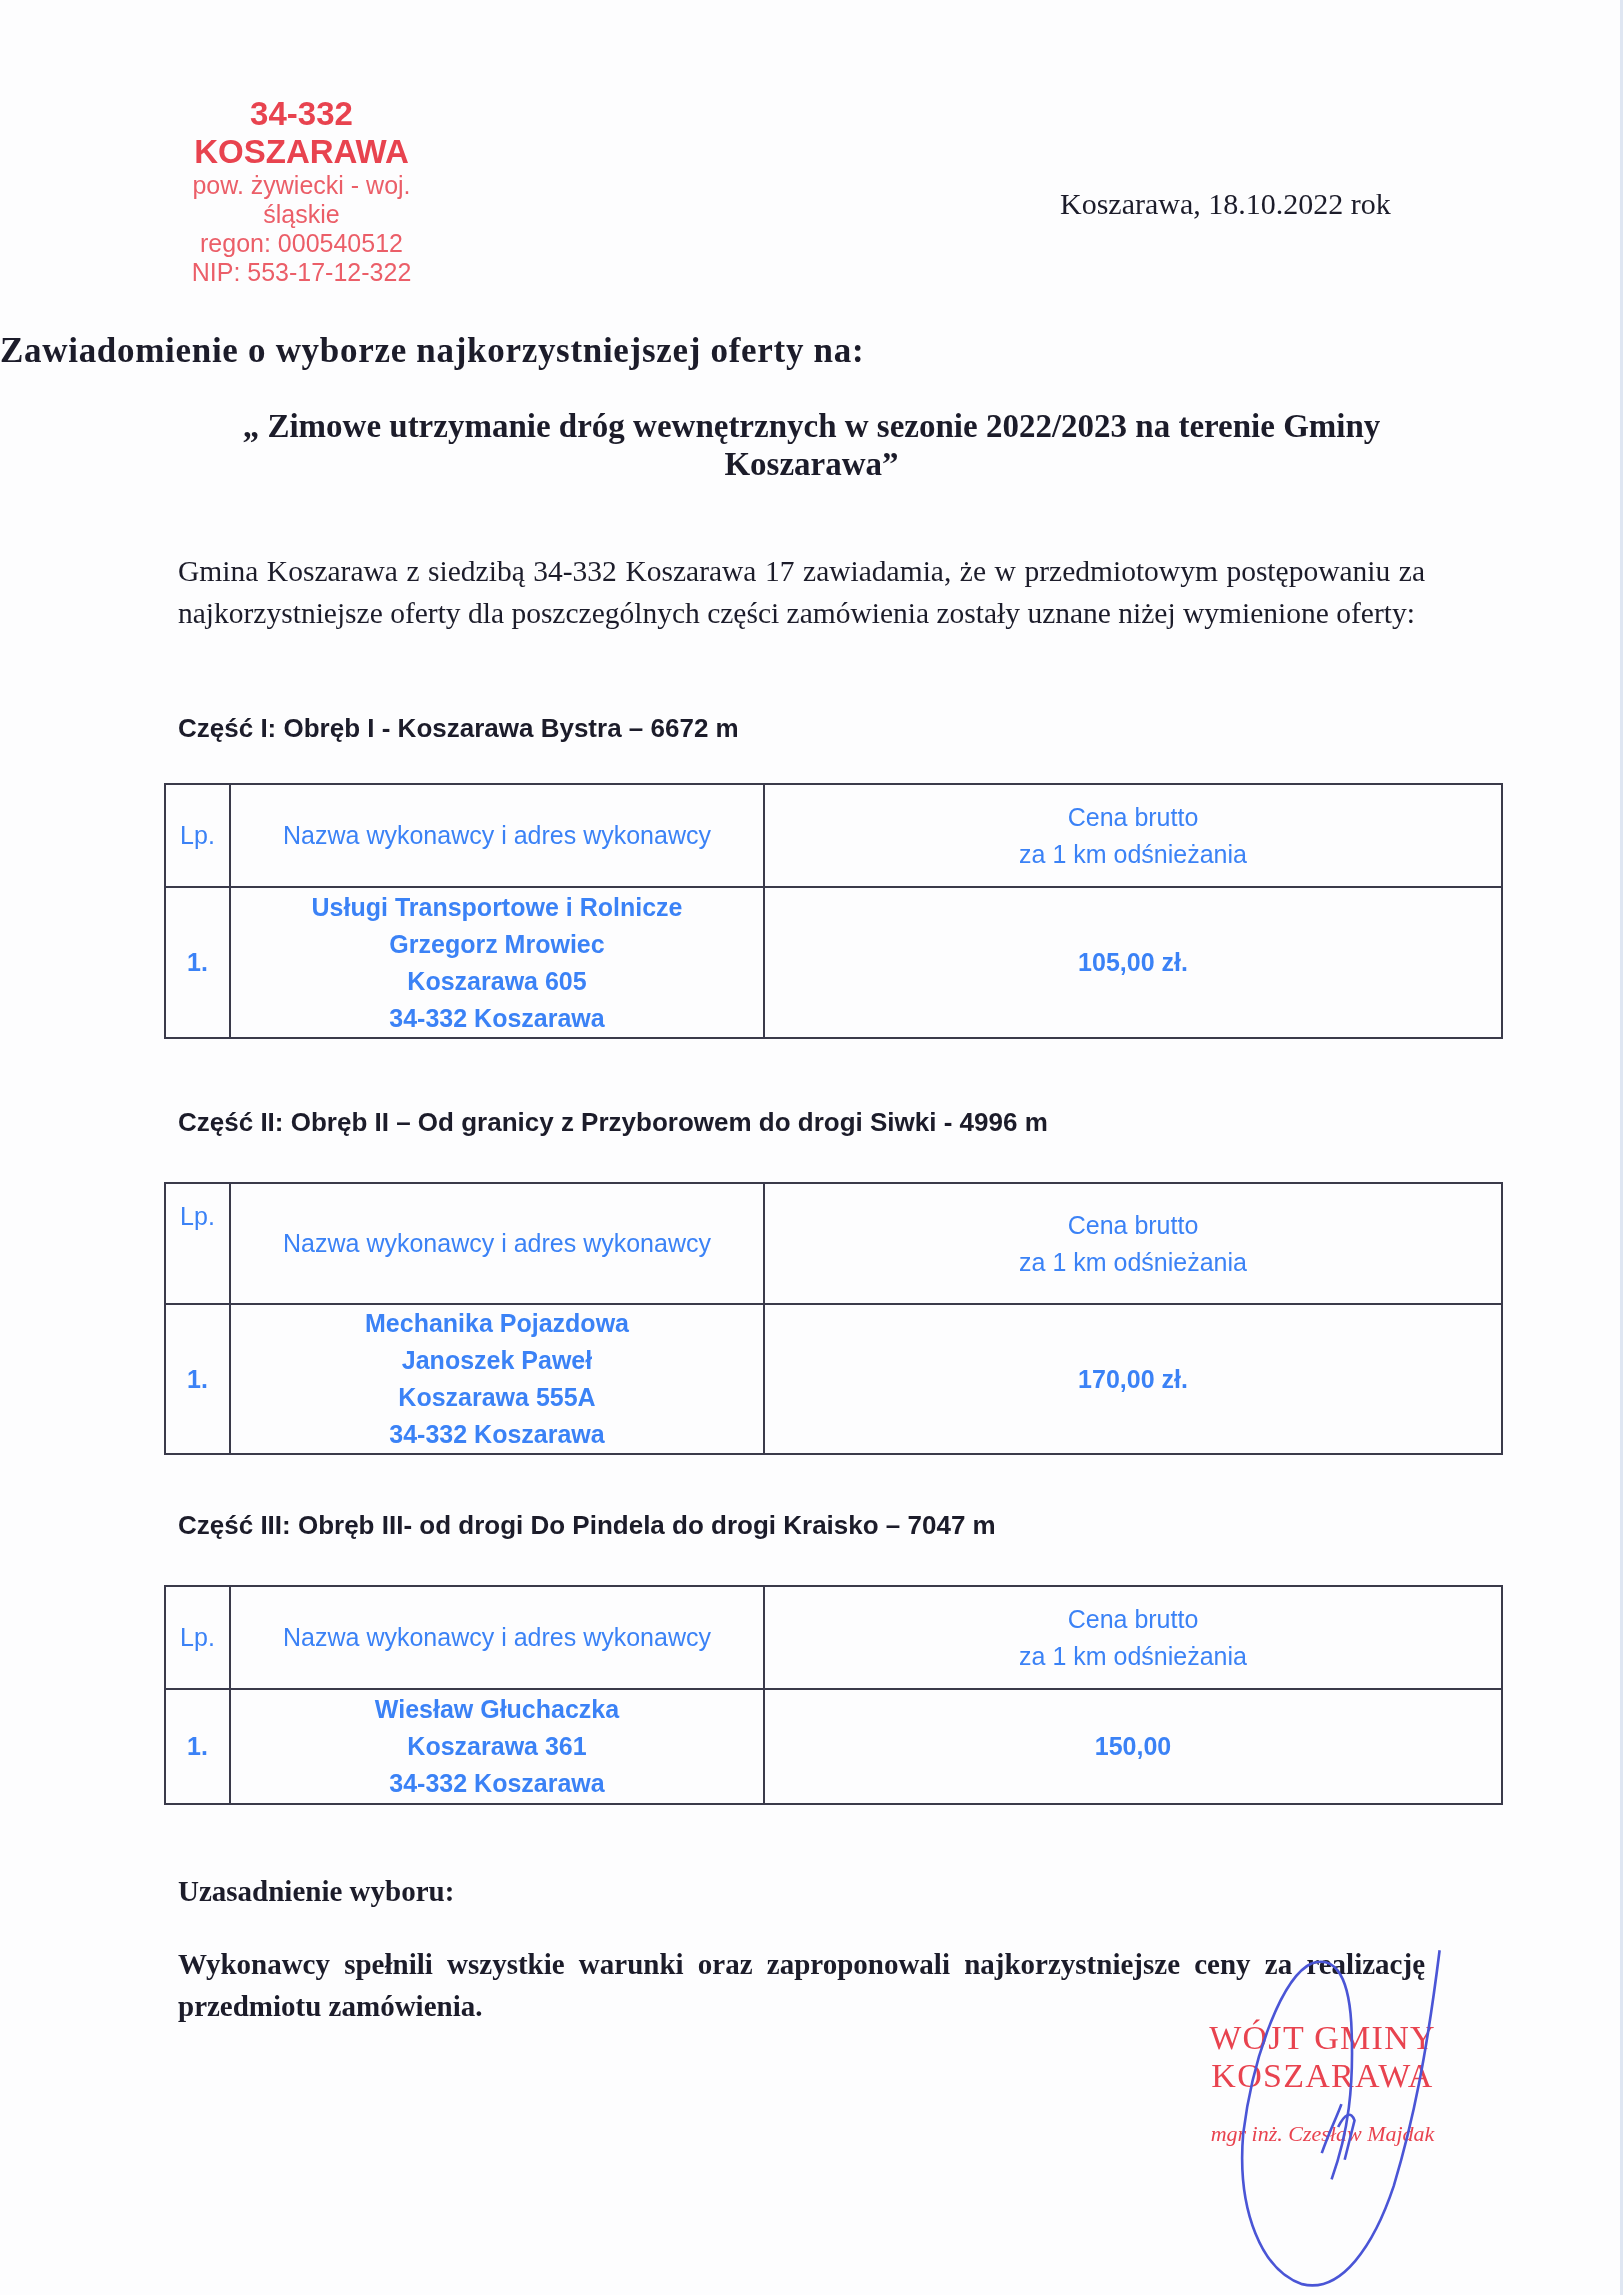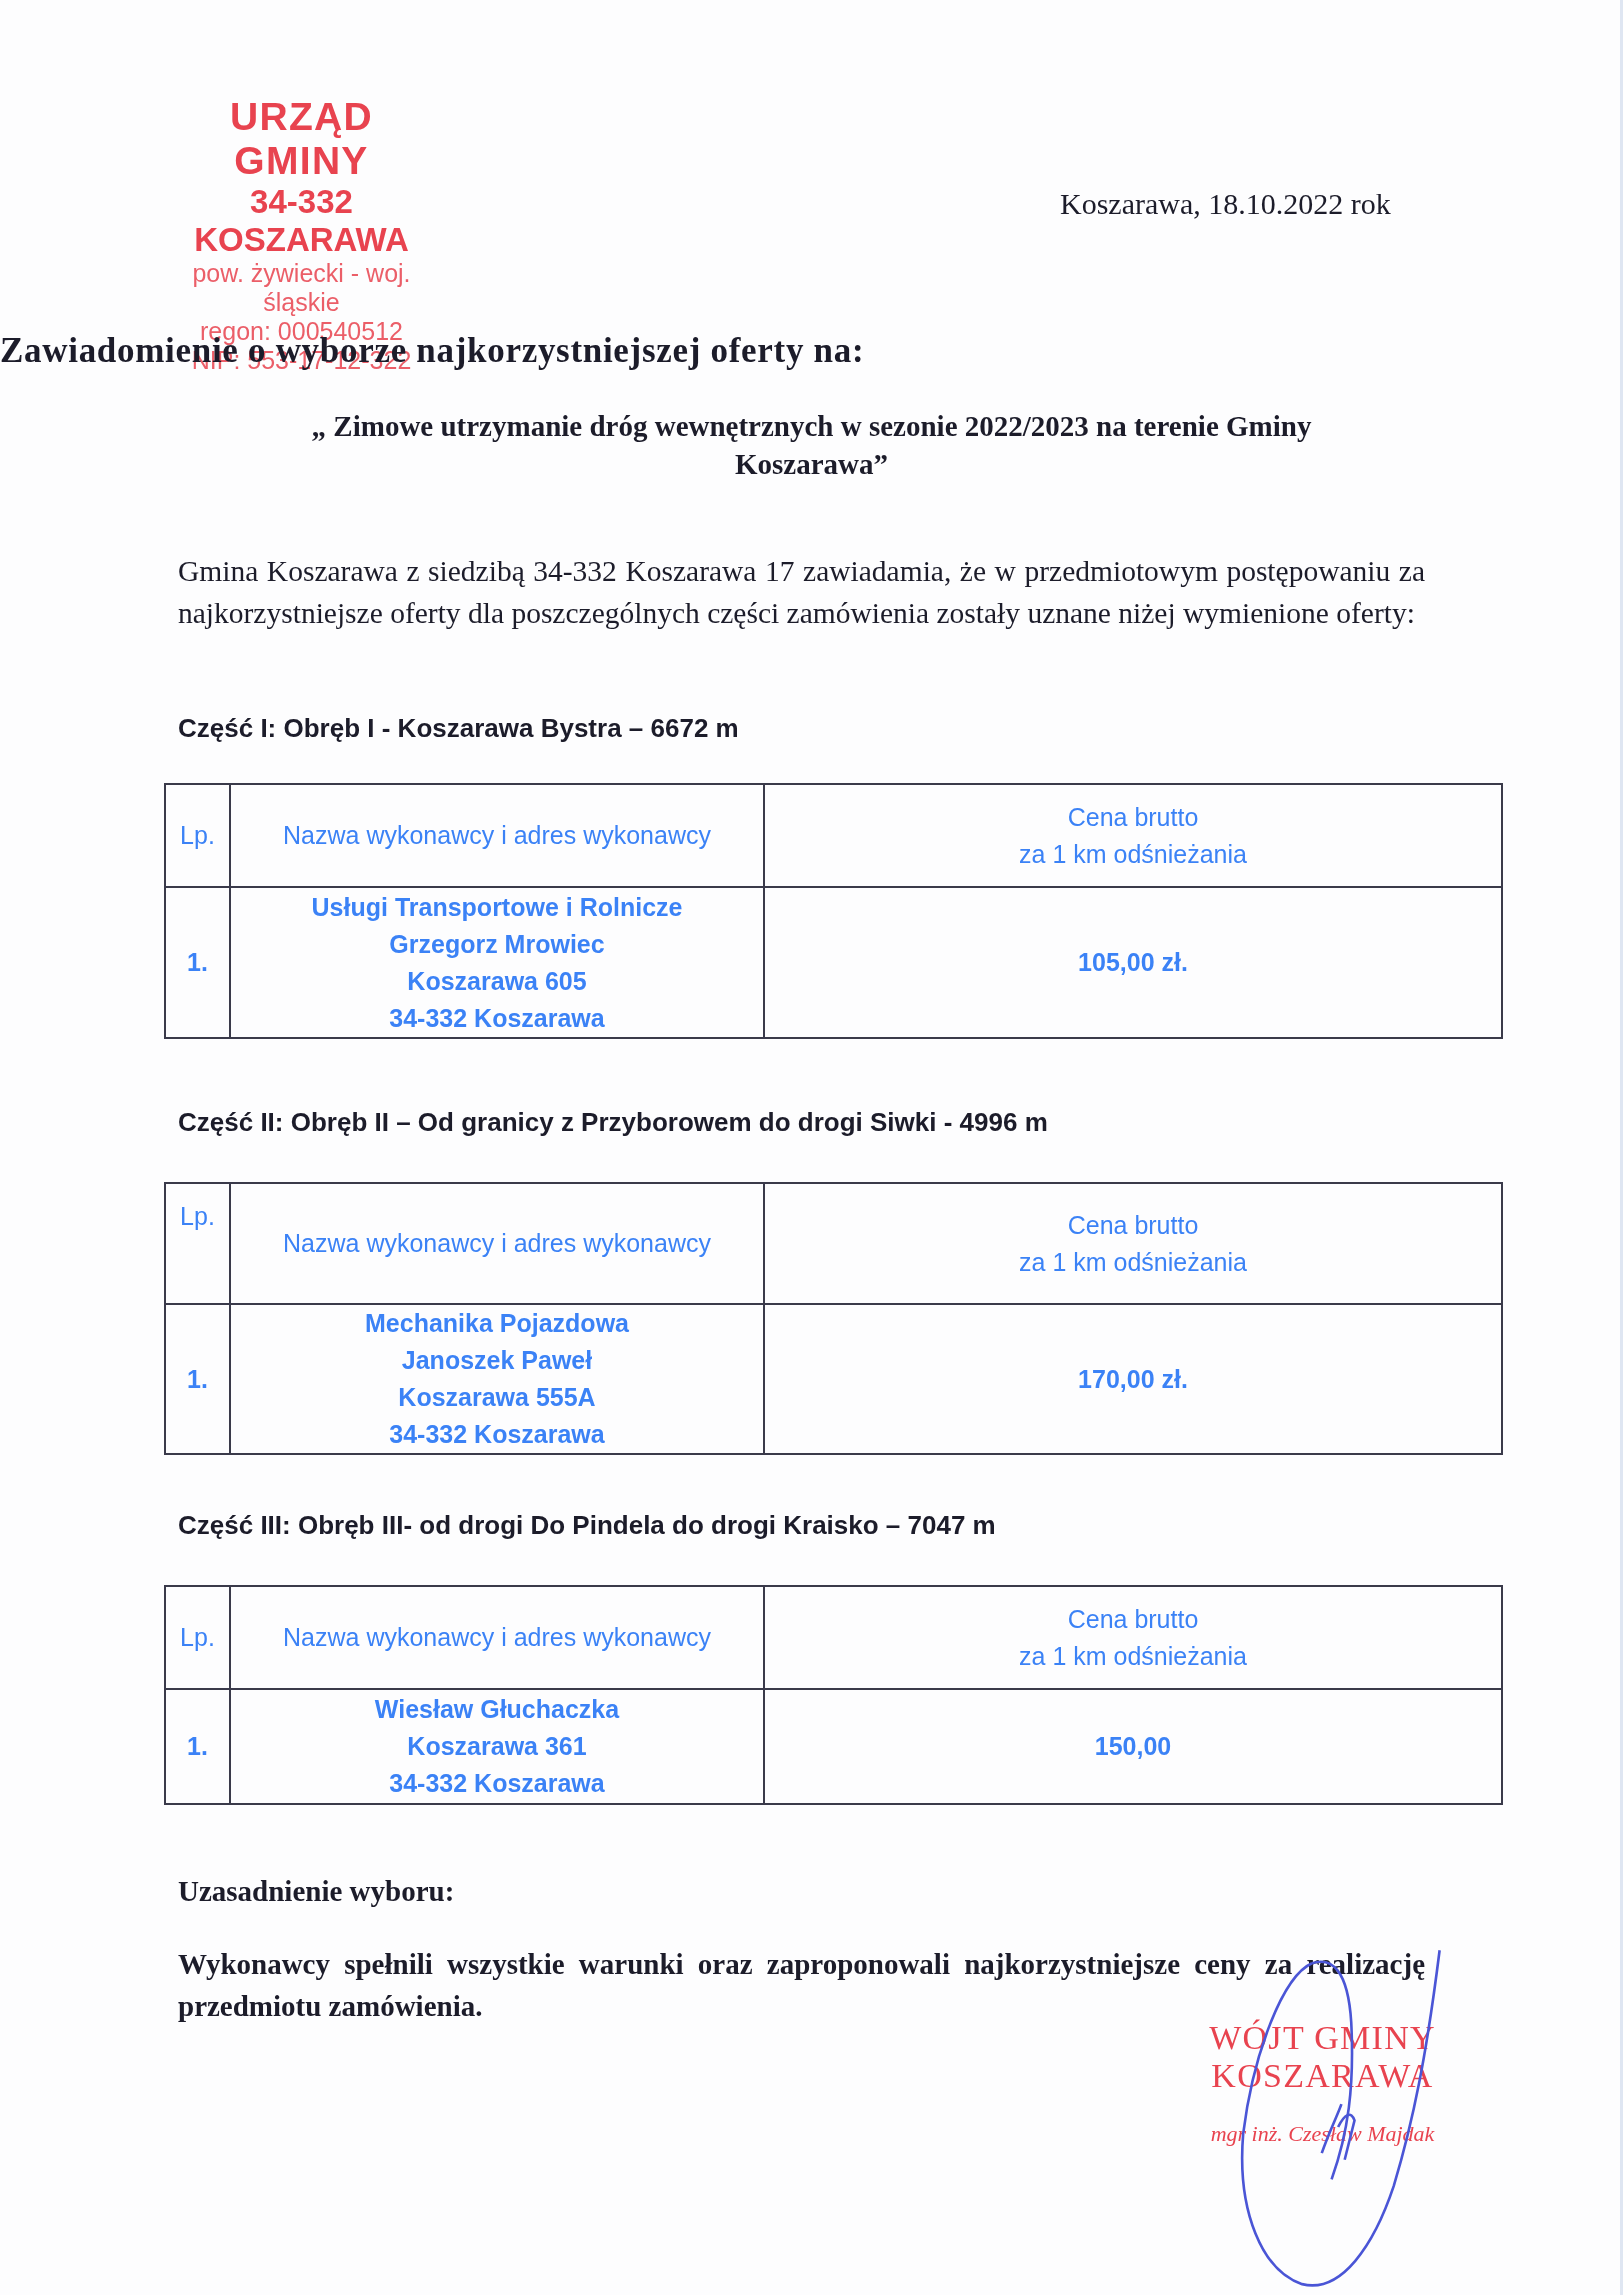--- a/index.html
+++ b/index.html
@@ -5,21 +5,21 @@
   html, body { margin:0; padding:0; }
   body { width:1623px; height:2295px; background:#fdfdfe; position:relative; overflow:hidden;
          font-family:"Liberation Serif", serif; color:#1c1c2a; }
   .abs { position:absolute; }
   .stamp { color:#e8434f; font-family:"Liberation Sans", sans-serif; text-align:center; }
   .stamp .l1 { font-size:39px; font-weight:bold; letter-spacing:1.3px; }
   .stamp .l2 { font-size:33px; font-weight:bold; }
   .stamp .l3, .stamp .l4, .stamp .l5 { font-size:25px; opacity:0.85; }
   .date { font-size:30px; }
   .title { font-size:35px; font-weight:bold; text-align:left; width:1623px; left:0; letter-spacing:0.7px; }
-  .subtitle { font-size:29px; font-weight:bold; text-align:center; left:216px; width:1191px; line-height:38px; }
+  .subtitle { font-size:33px; font-weight:bold; text-align:center; left:216px; width:1191px; line-height:38px; }
   .para { font-size:29.5px; left:178px; width:1247px; line-height:42px; text-align:justify; }
   .section-h { font-family:"Liberation Sans", sans-serif; font-weight:bold; font-size:26px; left:178px; }
   table.offer { position:absolute; left:164px; width:1339px; border-collapse:collapse;
                 font-family:"Liberation Sans", sans-serif; font-size:25px; color:#3b82f6; }
   table.offer td { border:2px solid #3a3a4a; text-align:center; vertical-align:middle; padding:0; }
   table.offer td.lp { width:63px; }
   table.offer td.name { width:532px; }
   table.offer .hdr td { height:101px; }
   table.offer .row td { font-weight:bold; }
   table.offer .row .cell-lines div { line-height:37px; }
@@ -30,21 +30,20 @@
   .wojt { color:#e8434f; font-family:"Liberation Serif", serif; text-align:center; }
   .wojt .w1, .wojt .w2 { font-size:34px; letter-spacing:1.3px; line-height:38px; }
   .wojt .w3 { font-size:22px; font-style:italic; }
   .sig { position:absolute; left:1217px; top:1937px; }
   .edge-r { position:absolute; right:0; top:0; width:2.6px; height:2295px; background:#dfe6f2; }
 </style>
 </head>
 <body>
 
 <div class="abs stamp" style="left:164px; top:95px; width:275px;">
-  <div class="l1">URZĄD GMINY</div>
   <div class="l2">34-332 KOSZARAWA</div>
   <div class="l3">pow. żywiecki - woj. śląskie</div>
   <div class="l4">regon: 000540512</div>
   <div class="l5">NIP: 553-17-12-322</div>
 </div>
 
 <div class="abs date" style="left:1060px; top:187px;">Koszarawa, 18.10.2022 rok</div>
 
 <div class="abs title" style="top:331px;">Zawiadomienie o wyborze najkorzystniejszej oferty na:</div>
 

